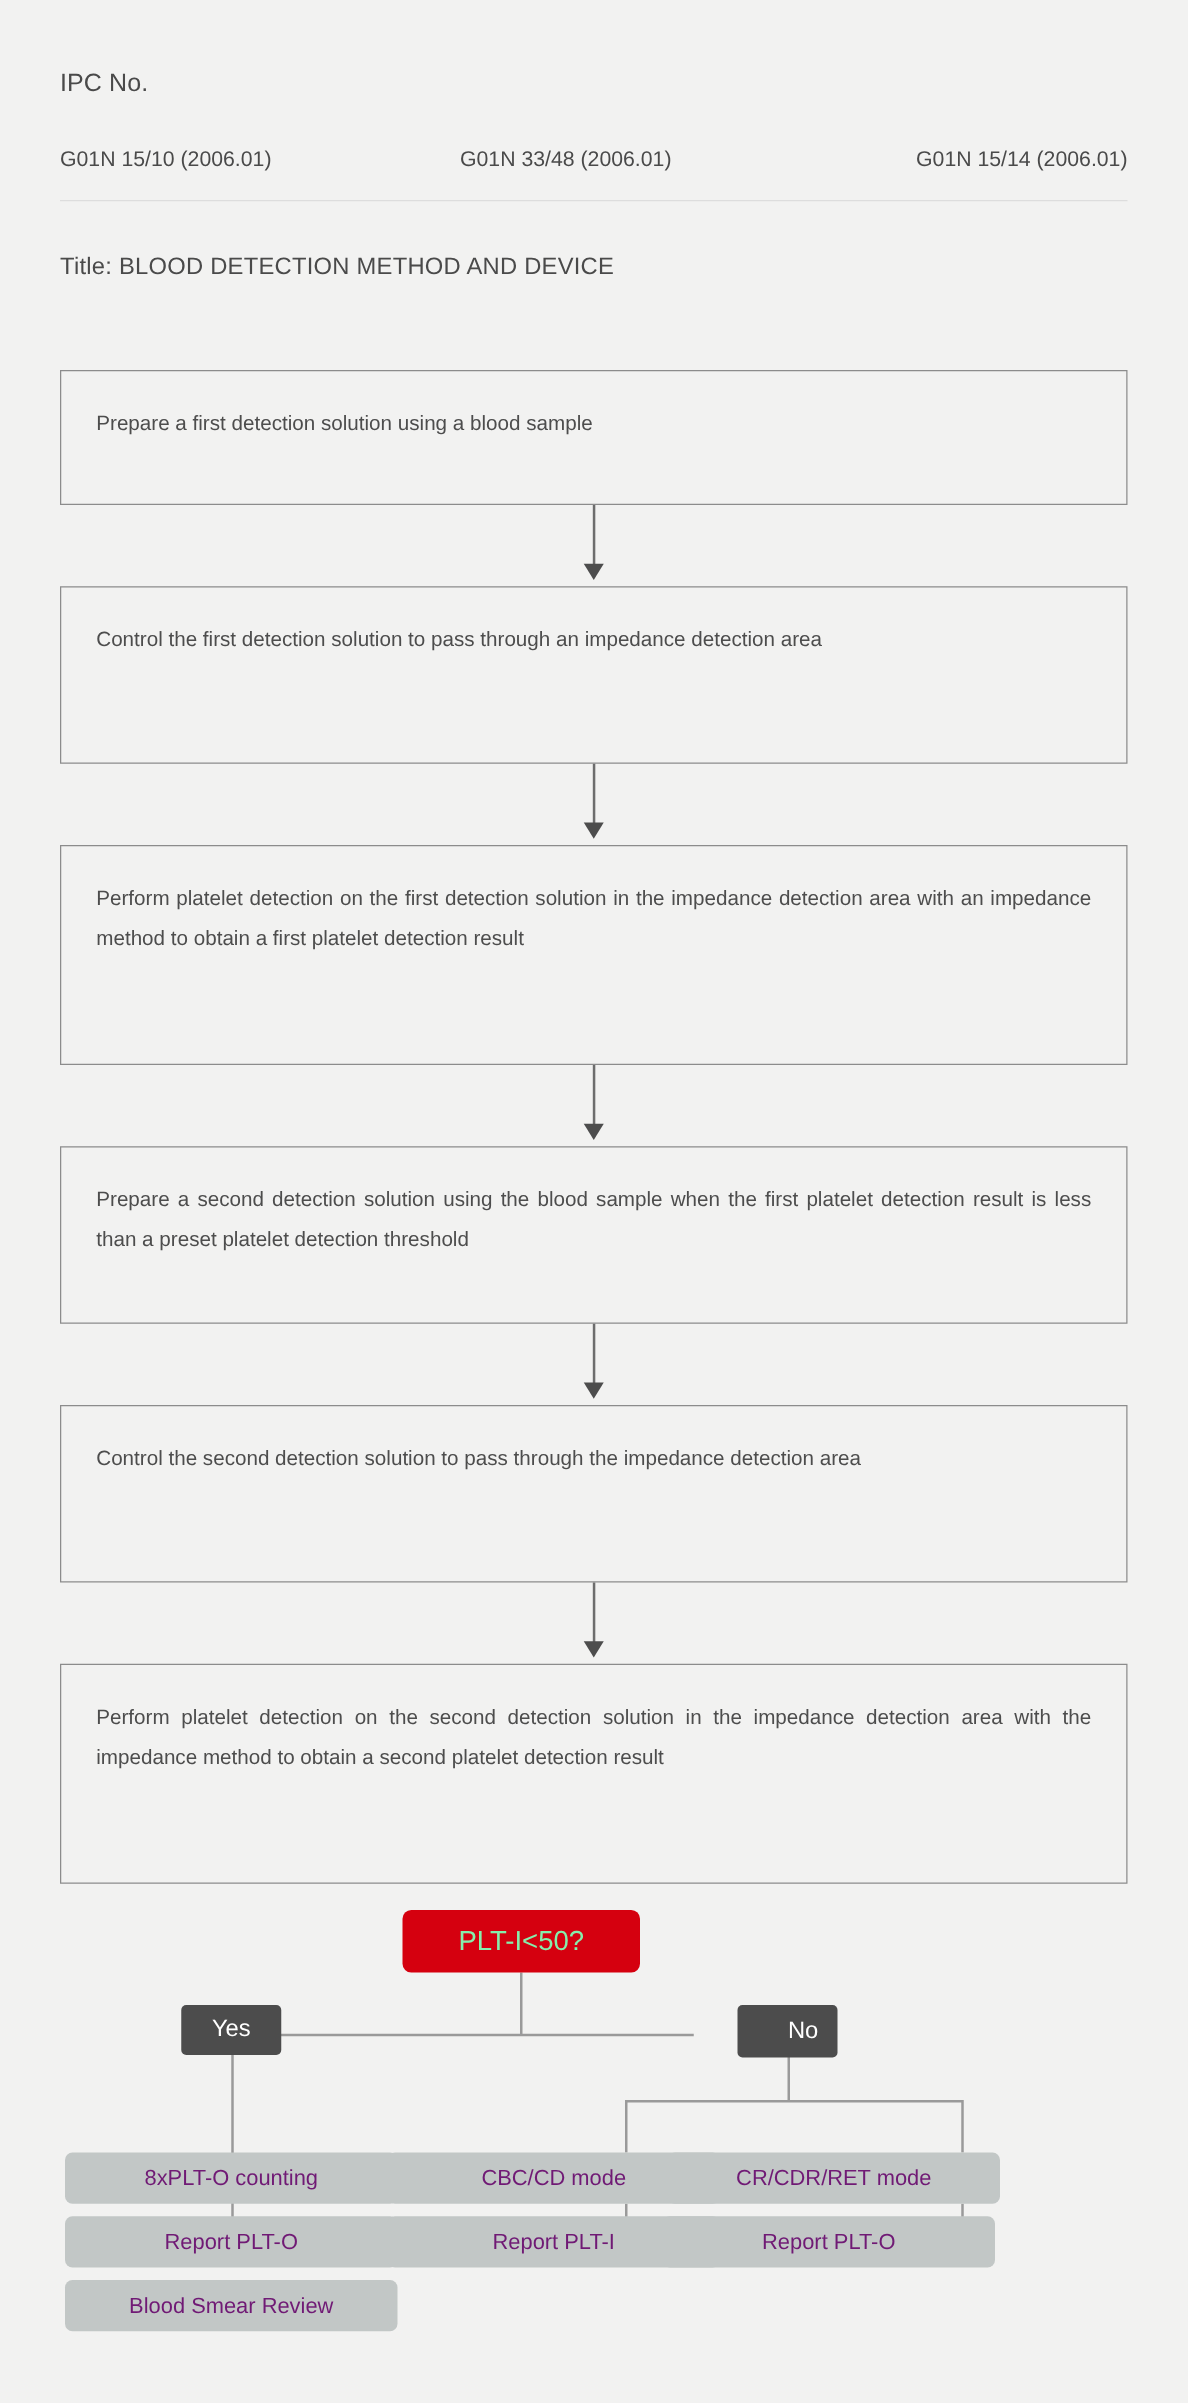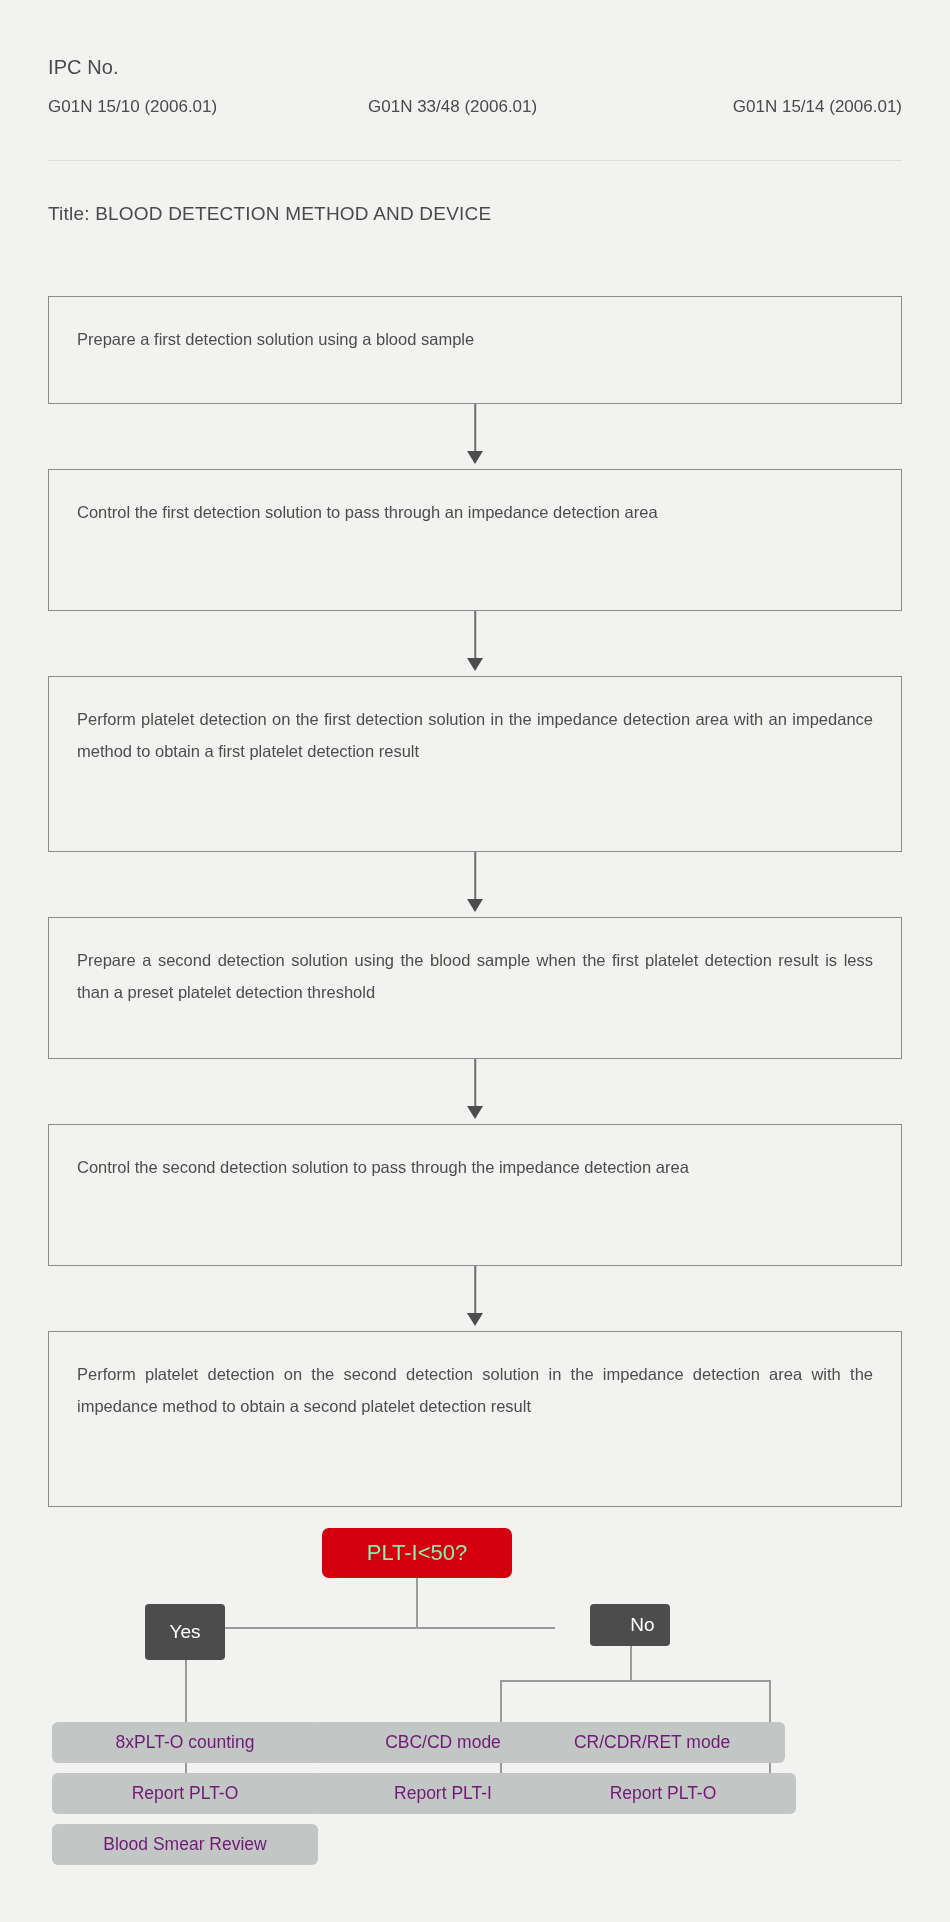--- a/index.html
+++ b/index.html
@@ -37,20 +37,21 @@
     margin: 0 0 18px 0;
   }
   .ipc-row {
     display: flex;
     font-size: 17px;
     color: #4a4a4a;
   }
   .ipc-col {
     width: 320px;
     flex: 0 0 320px;
+    margin-top: 21px;
   }
   .ipc-col:last-child {
     width: 214px;
     flex: 0 0 214px;
     text-align: right;
   }
   .divider {
     position: absolute;
     left: 48px;
     top: 160px;
@@ -237,28 +238,28 @@
 
     <div class="conn v" style="left:630px; top:131px; height:40px;"></div>
     <div class="conn h" style="left:500px; top:170px; width:270px;"></div>
     <div class="conn v" style="left:500px; top:170px; height:42px;"></div>
     <div class="conn v" style="left:769px; top:170px; height:42px;"></div>
     <div class="conn v" style="left:500px; top:253px; height:40px;"></div>
     <div class="conn v" style="left:769px; top:253px; height:40px;"></div>
 
     <div class="node decision" style="left:322px; top:18px; width:190px; height:50px;">PLT-I&lt;50?</div>
 
-    <div class="node branch" style="left:145px; top:94px; width:80px; height:56px;">Yes</div>
+    <div class="node branch" style="left:145px; top:94px; width:80px; height:40px;">Yes</div>
     <div class="node branch" style="left:590px; top:94px; width:80px; height:42px;padding-left:25px;">No</div>
 
     <div class="node result" style="left:52px; top:212px; width:266px; height:41px;">8xPLT-O counting</div>
     <div class="node result" style="left:52px; top:263px; width:266px; height:41px;">Report PLT-O</div>
     <div class="node result" style="left:52px; top:314px; width:266px; height:41px;">Blood Smear Review</div>
 
     <div class="node result" style="left:310px; top:212px; width:266px; height:41px;">CBC/CD mode</div>
     <div class="node result" style="left:310px; top:263px; width:266px; height:41px;">Report PLT-I</div>
 
-    <div class="node result" style="left:519px; top:212px; width:266px; height:41px;">CR/CDR/RET mode</div>
+    <div class="node result" style="left:534px; top:212px; width:266px; height:41px;">CR/CDR/RET mode</div>
     <div class="node result" style="left:530px; top:263px; width:266px; height:41px;">Report PLT-O</div>
 
   </div>
 
 </div>
 
 </body></html>

